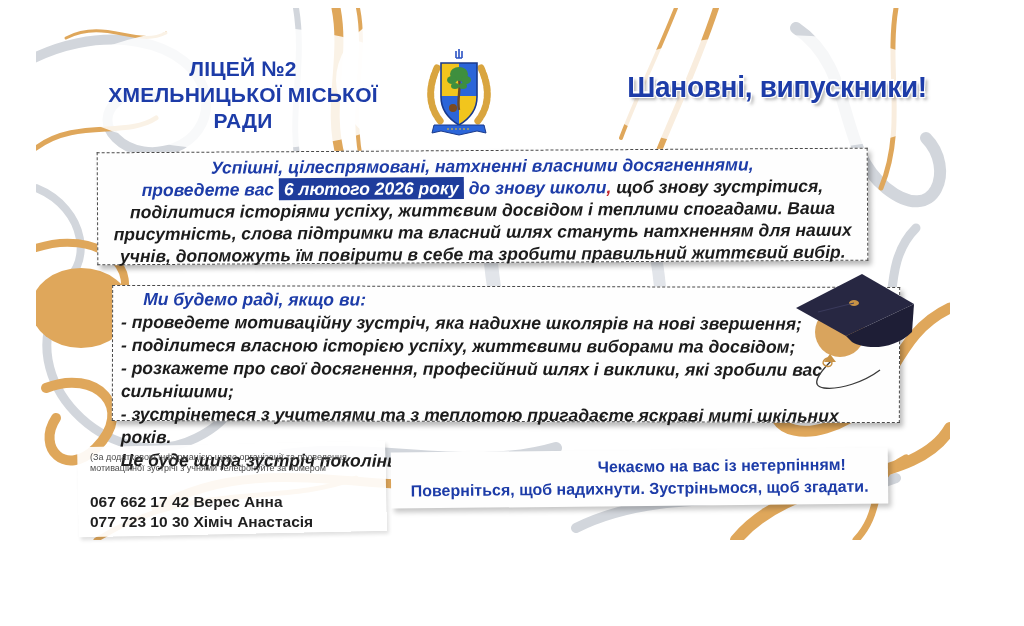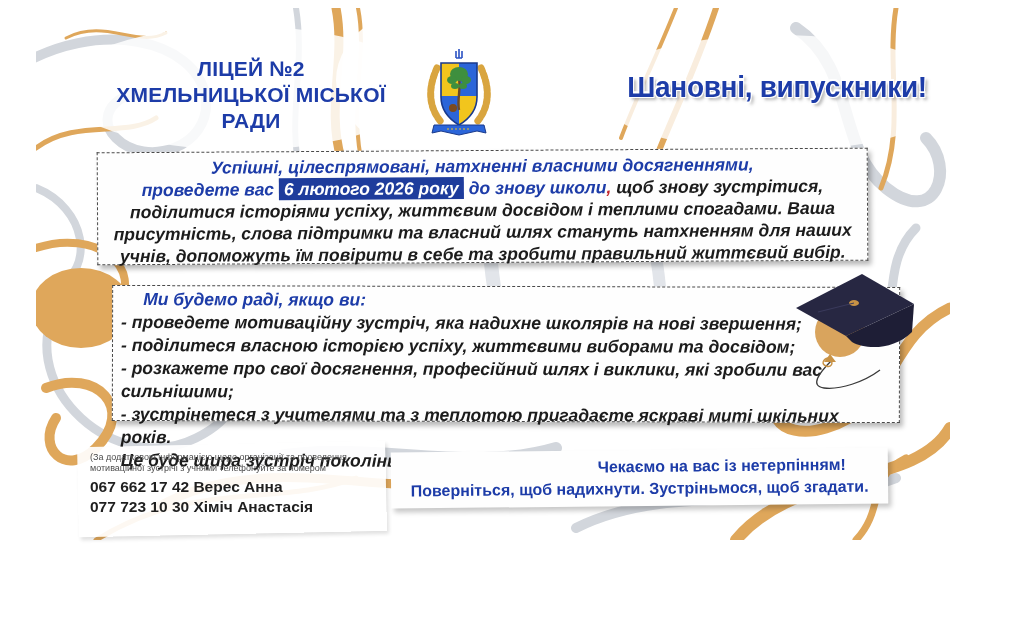--- a/index.html
+++ b/index.html
@@ -6,21 +6,21 @@
   body{
     width:1024px;height:626px;position:relative;overflow:hidden;
     background:#ffffff;
     font-family:"Liberation Sans","DejaVu Sans",sans-serif;
   }
   .abs{position:absolute;}
   
   #banner-bg{left:36px;top:8px;width:914px;height:532px;z-index:0;}
   
   .school-title{
-    left:86px;top:56px;width:330px;z-index:2;
+    left:78px;top:56px;width:330px;z-index:2;
     color:#1d3ca8;font-weight:bold;font-size:21px;line-height:26px;
     text-align:center;letter-spacing:.2px;
   }
   .greeting{
     left:612px;top:70px;width:330px;z-index:2;
     color:#1d3ca8;font-weight:bold;font-size:28px;line-height:34px;
     text-align:center;letter-spacing:-.3px;transform:scaleY(1.06);
     text-shadow:-1px -1px 0 #fff,1px -1px 0 #fff,-1px 1px 0 #fff,1px 1px 0 #fff,3px 3px 3px rgba(90,90,90,.45);
     white-space:nowrap;
   }
@@ -57,21 +57,21 @@
     left:78px;top:444px;width:308px;height:90px;background:rgba(255,255,255,.92);
     transform:rotate(-1.2deg);z-index:1;box-shadow:2px 3px 4px rgba(0,0,0,.12);
   }
   .contact-block{left:90px;top:452px;width:300px;z-index:2;}
   .contact-note{
     font-size:9px;line-height:11px;font-weight:normal;color:#4c4c4c;margin:0;
   }
   .contact-phone{
     font-size:15.5px;line-height:20px;font-weight:bold;color:#1f1f1f;margin:0;
   }
-  .contact-phone.first{margin-top:3px;}
+  .contact-phone.first{margin-top:18px;}
   
   .footer-card{
     left:391px;top:450px;width:497px;height:56px;background:#fefefe;z-index:2;
     transform:rotate(-.6deg);box-shadow:3px 4px 5px rgba(0,0,0,.22);
     color:#1d3ca8;font-weight:bold;font-size:16px;line-height:22px;
     box-sizing:border-box;padding-top:6px;
   }
   .footer-line1{text-align:right;padding-right:42px;}
   .footer-line2{text-align:center;}
 </style>

